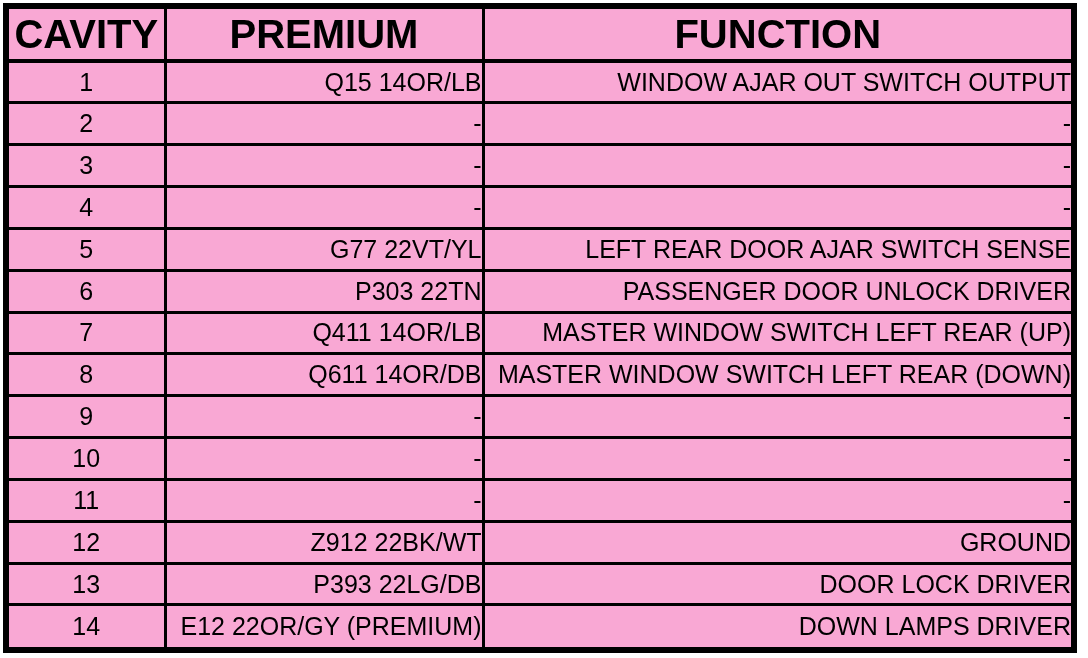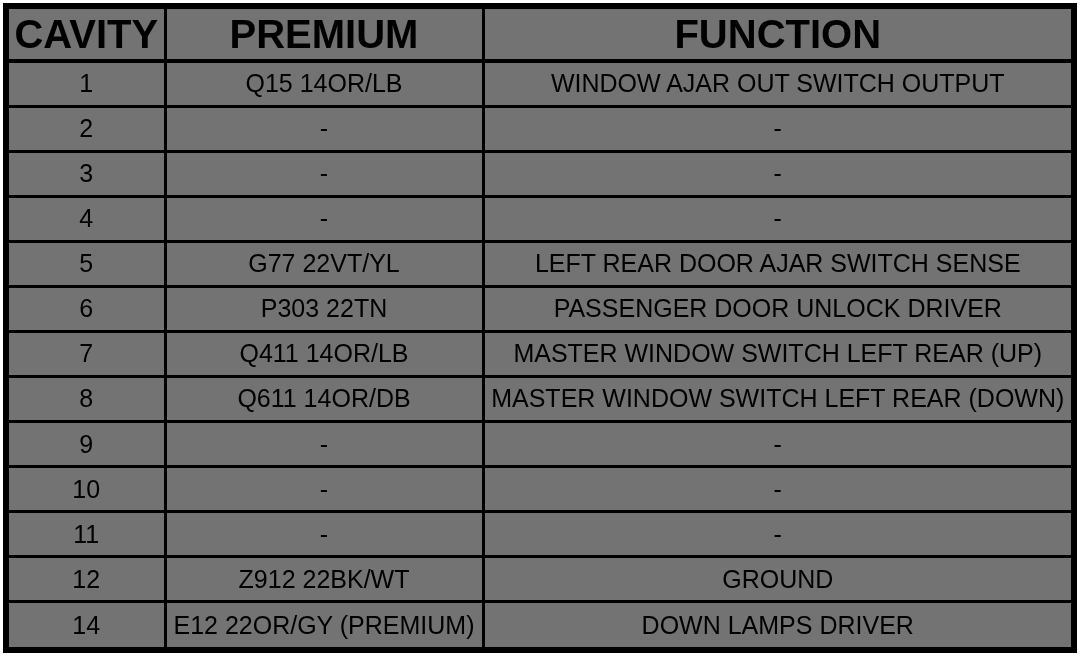--- a/index.html
+++ b/index.html
@@ -12,21 +12,21 @@
     font-family: "Liberation Sans", "DejaVu Sans", sans-serif;
   }
   .table-frame {
     position: absolute;
     left: 3px;
     top: 3px;
     width: 1074px;
     height: 650px;
     box-sizing: border-box;
     border: 6px solid #000000;
-    background: #737373;
+    background: #f9a8d4;
   }
   table.pinout {
     width: 100%;
     height: 100%;
     border-collapse: collapse;
     table-layout: fixed;
   }
   table.pinout th,
   table.pinout td {
     border: 3px solid #000000;
@@ -53,21 +53,21 @@
   table.pinout tbody td:last-child { border-right: none; }
   table.pinout tbody tr:last-child td { border-bottom: none; margin-top: 32px; }
   table.pinout tbody td {
     font-size: 25px;
     height: 39px;
   }
   td.cav {
     text-align: center;
   }
   td.txt {
-    text-align: center;
+    text-align: right;
     padding-left: 7px;
     padding-right: 2px;
   }
 </style>
 </head>
 <body>
 
 <div class="table-frame">
   <table class="pinout">
     <colgroup>
@@ -137,19 +137,24 @@
         <td class="cav">11</td>
         <td class="txt">-</td>
         <td class="txt">-</td>
       </tr>
       <tr>
         <td class="cav">12</td>
         <td class="txt">Z912 22BK/WT</td>
         <td class="txt">GROUND</td>
       </tr>
       <tr>
+        <td class="cav">13</td>
+        <td class="txt">P393 22LG/DB</td>
+        <td class="txt">DOOR LOCK DRIVER</td>
+      </tr>
+      <tr>
         <td class="cav">14</td>
         <td class="txt">E12 22OR/GY (PREMIUM)</td>
         <td class="txt">DOWN LAMPS DRIVER</td>
       </tr>
     </tbody>
   </table>
 </div>
 
 </body></html>

